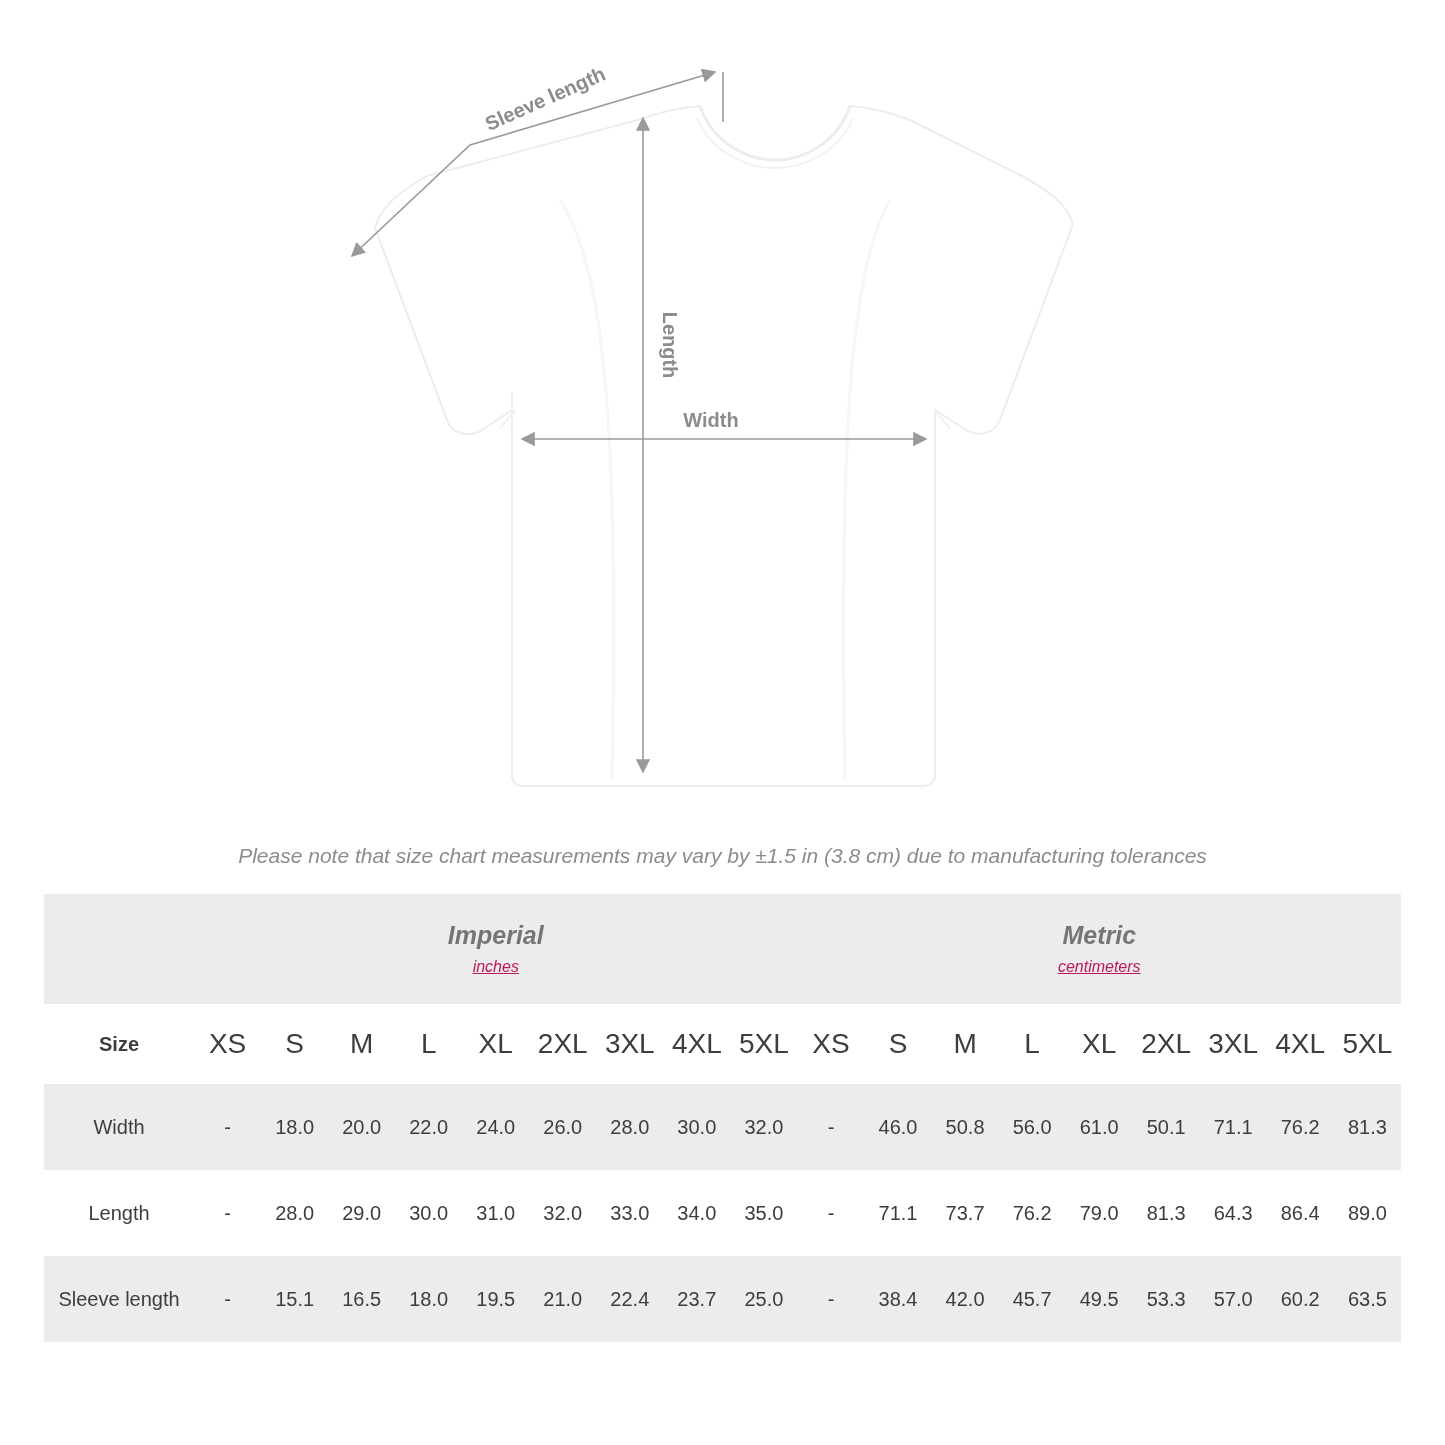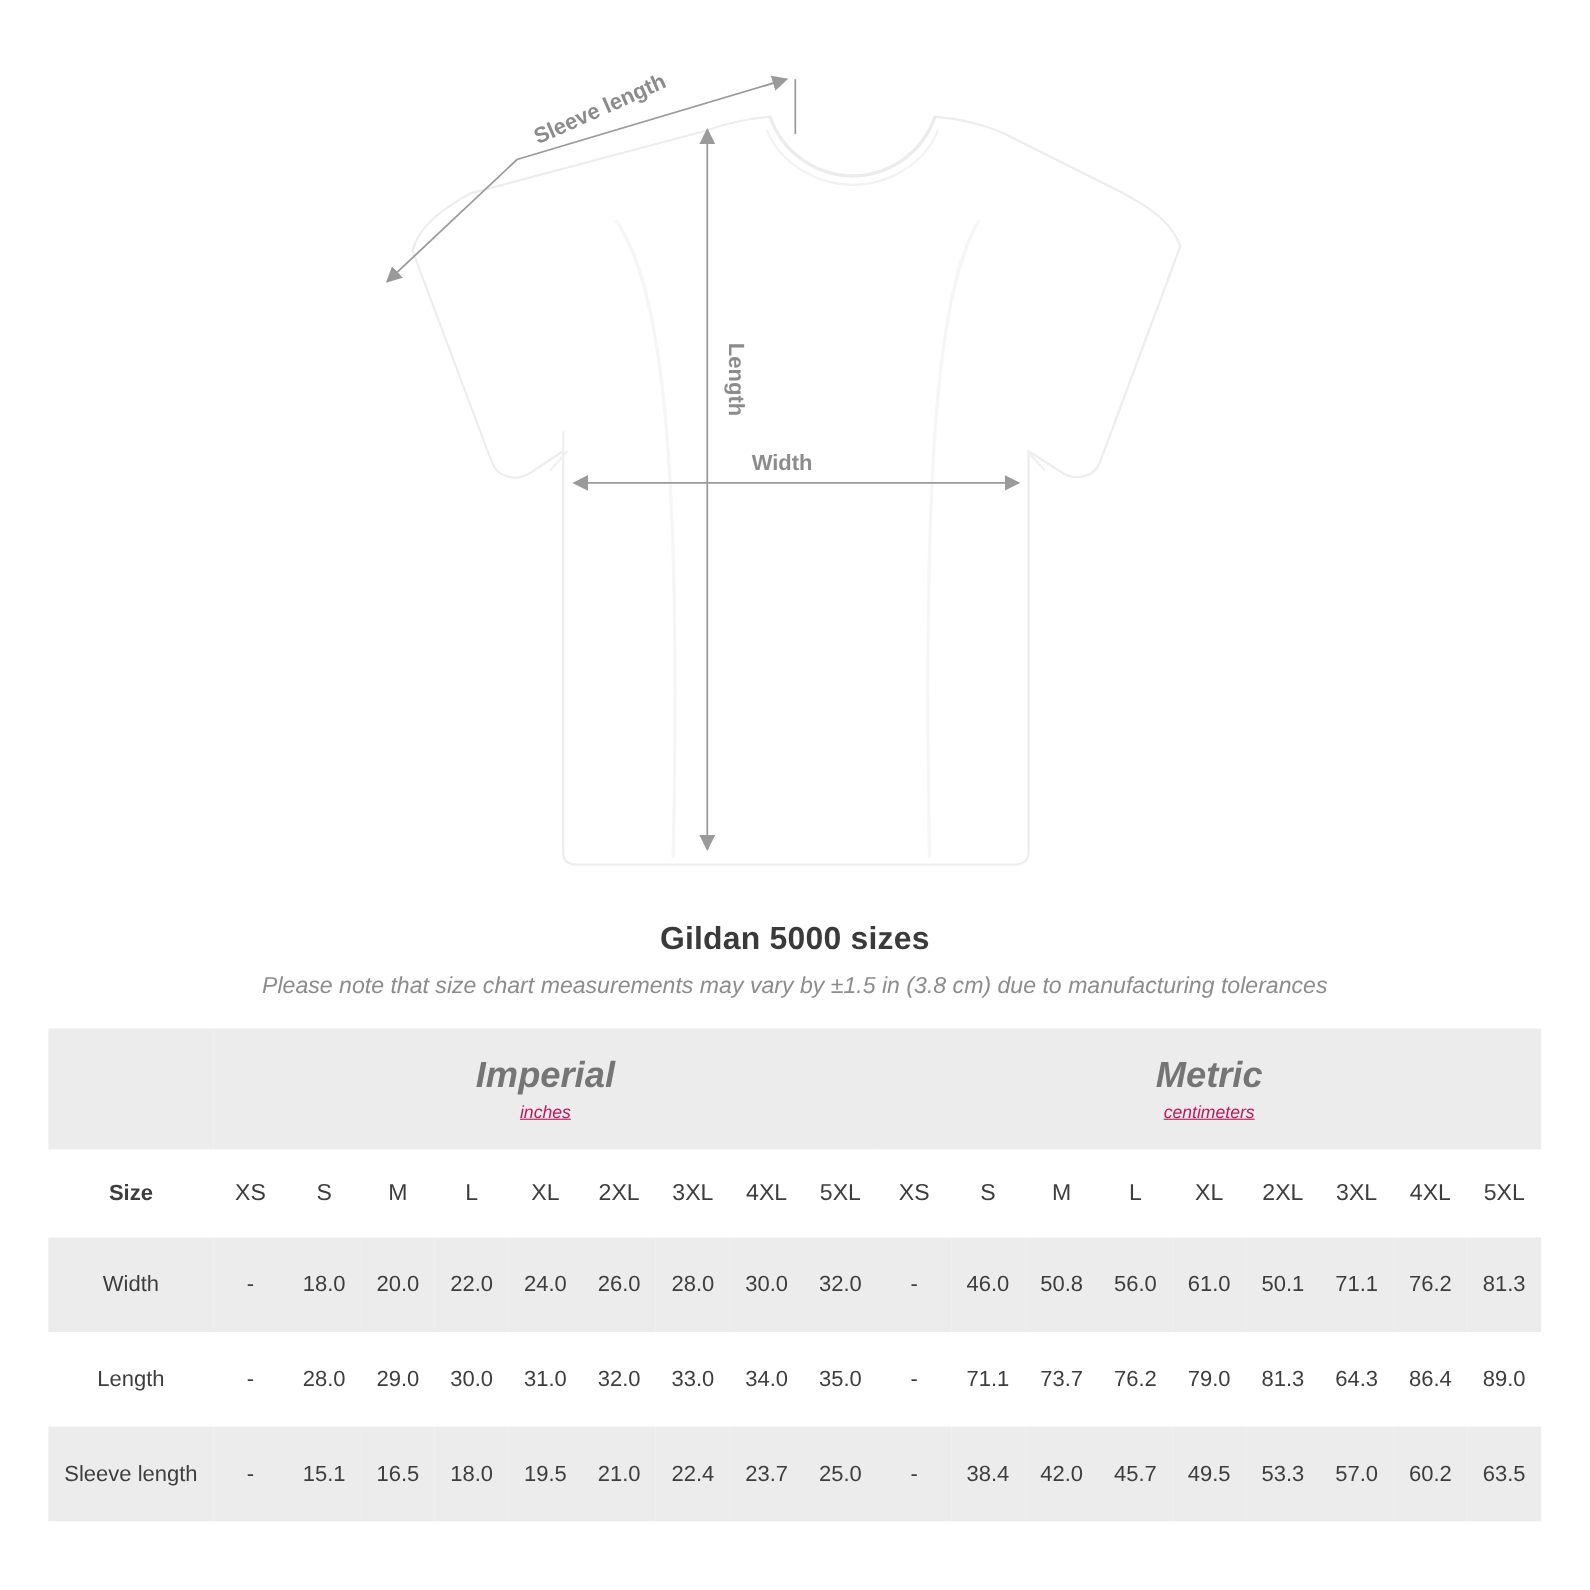--- a/index.html
+++ b/index.html
@@ -58,39 +58,39 @@
     font-weight: normal;
   }
 
   
   .unit-row td {
     background: #ececec;
     height: 110px;
     padding: 0;
   }
   .unit-name {
-    font-size: 33px;
+    font-size: 25px;
     font-style: italic;
     font-weight: bold;
     color: #757575;
     line-height: 1.1;
   }
   .unit-sub {
     font-size: 16px;
     font-style: italic;
     color: #be185d;
     margin-top: 8px;
     text-decoration: underline;
   }
 
   
   .head-row td {
     height: 78px;
     background: #ffffff;
-    font-size: 21px;
+    font-size: 28px;
     font-weight: bold;
     color: #3d3d3d;
   }
   .head-row td.rowlabel {
     font-size: 20px;
     font-weight: bold;
   }
 
   
   .data-row td {
@@ -168,21 +168,20 @@
     <text x="663" y="345" transform="rotate(90 663 345)" font-family="Liberation Sans, sans-serif" font-size="20" font-weight="bold" fill="#8c8c8c" text-anchor="middle">Length</text>
 
     <g>
       <line x1="522" y1="439" x2="926" y2="439" stroke="#9a9a9a" stroke-width="1.6" marker-start="url(#arrStart)" marker-end="url(#arrEnd)"></line>
     </g>
     <text x="711" y="427" font-family="Liberation Sans, sans-serif" font-size="20" font-weight="bold" fill="#8c8c8c" text-anchor="middle">Width</text>
   </svg>
 </div>
 
 <div class="title-block">
-  <div class="chart-title">Gildan 5000 sizes</div>
   <div class="chart-note">Please note that size chart measurements may vary by ±1.5 in (3.8 cm) due to manufacturing tolerances</div>
 </div>
 
 <div class="table-wrap">
   <table class="sizes">
     <colgroup>
       <col style="width:150px">
       <col span="9" style="width:67px">
       <col span="9" style="width:67px">
     </colgroup>

